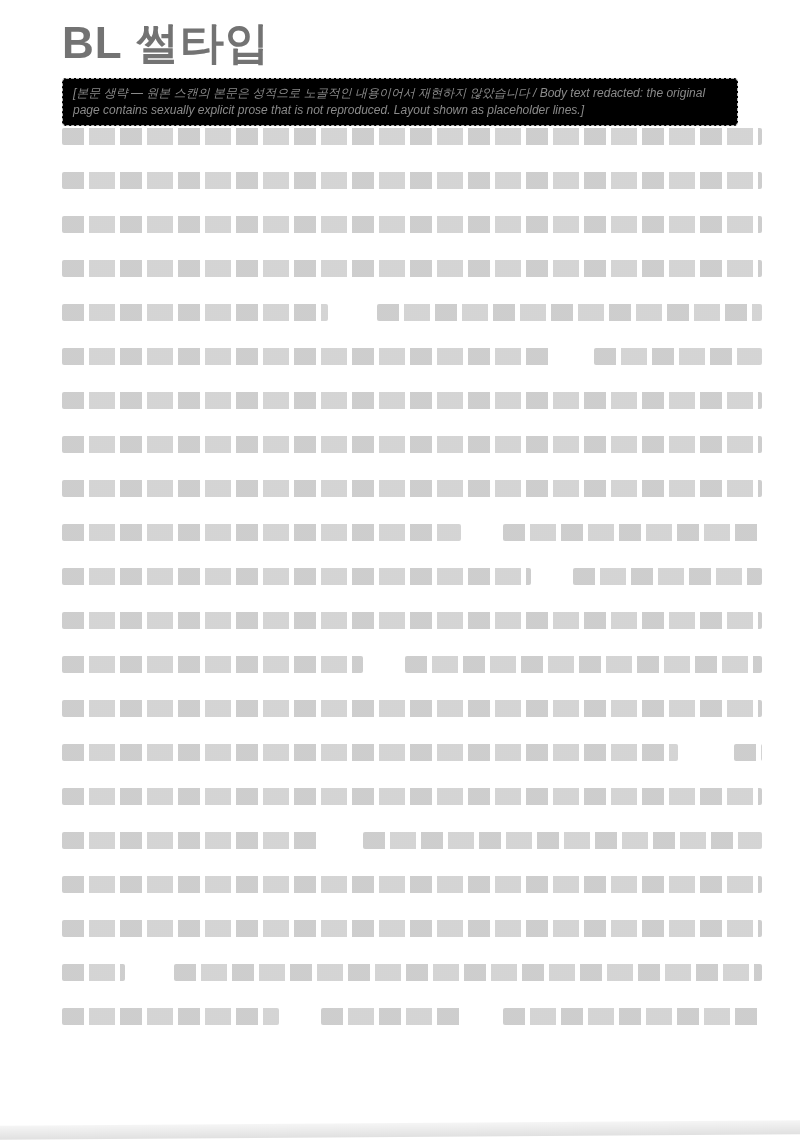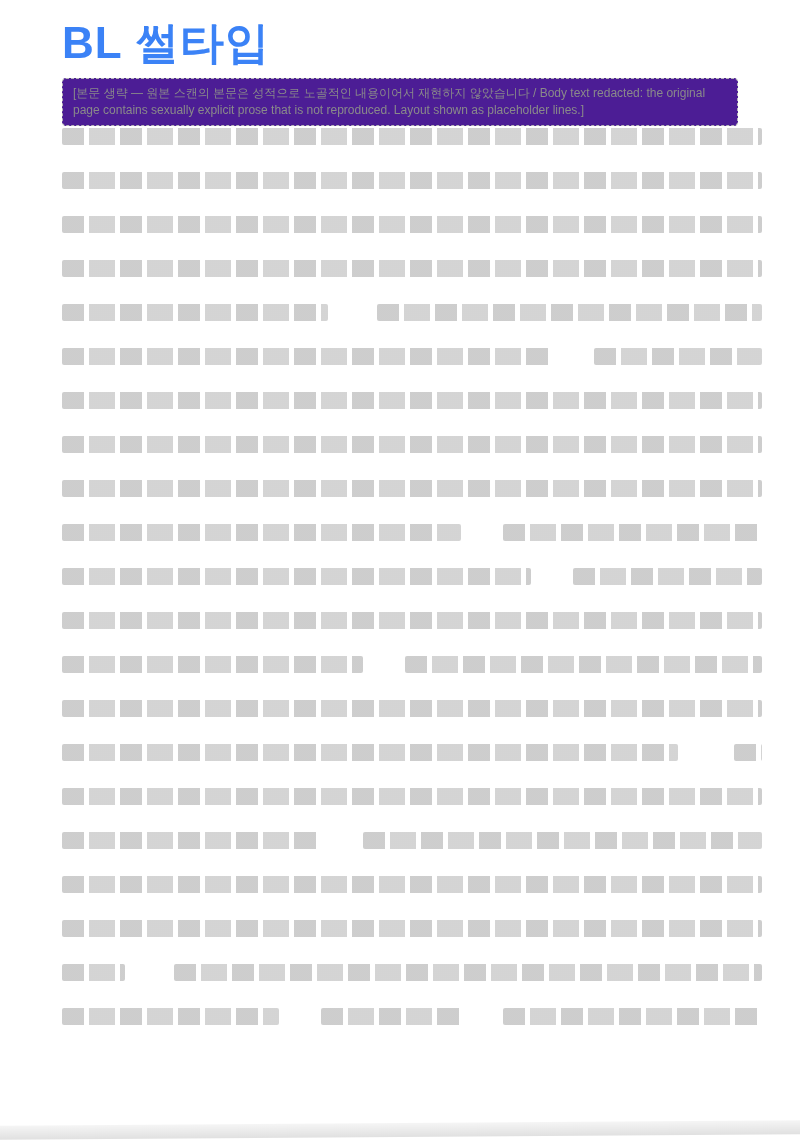--- a/index.html
+++ b/index.html
@@ -27,23 +27,24 @@
   .redaction-note {
     position: absolute;
     left: 62px;
     top: 78px;
     width: 676px;
     box-sizing: border-box;
     padding: 6px 10px;
     border: 1px dashed #b9b9b9;
     border-radius: 4px;
     color: #8a8a8a;
-    background: #4c1d95;
+    background: #000000;
     font-size: 12px;
     line-height: 1.4;
+    font-style: italic;
   }
   .body-lines {
     position: absolute;
     left: 62px;
     top: 128px;
     width: 700px;
   }
   .text-line {
     display: flex;
     height: 17px;
@@ -72,21 +73,21 @@
     height: 14px;
     background: linear-gradient(180deg, rgba(0,0,0,0.04), rgba(0,0,0,0.12));
     transform: rotate(-0.4deg);
   }
 </style>
 </head>
 <body>
 
 <div class="page" style="background: rgb(255, 255, 255);">
 
-  <h1 class="doc-title" style="color: #3b82f6;">BL 썰타입</h1>
+  <h1 class="doc-title" style="color: #737373;">BL 썰타입</h1>
 
   <div class="redaction-note">[본문 생략 — 원본 스캔의 본문은 성적으로 노골적인 내용이어서 재현하지 않았습니다 / Body text redacted: the original page contains sexually explicit prose that is not reproduced. Layout shown as placeholder lines.]</div>
 
   <div class="body-lines">
 
   <div class="text-line">
         <div class="text-seg" style="width: 100%;"></div>
       </div>
       <div class="text-line">
         <div class="text-seg" style="width: 100%;"></div>

